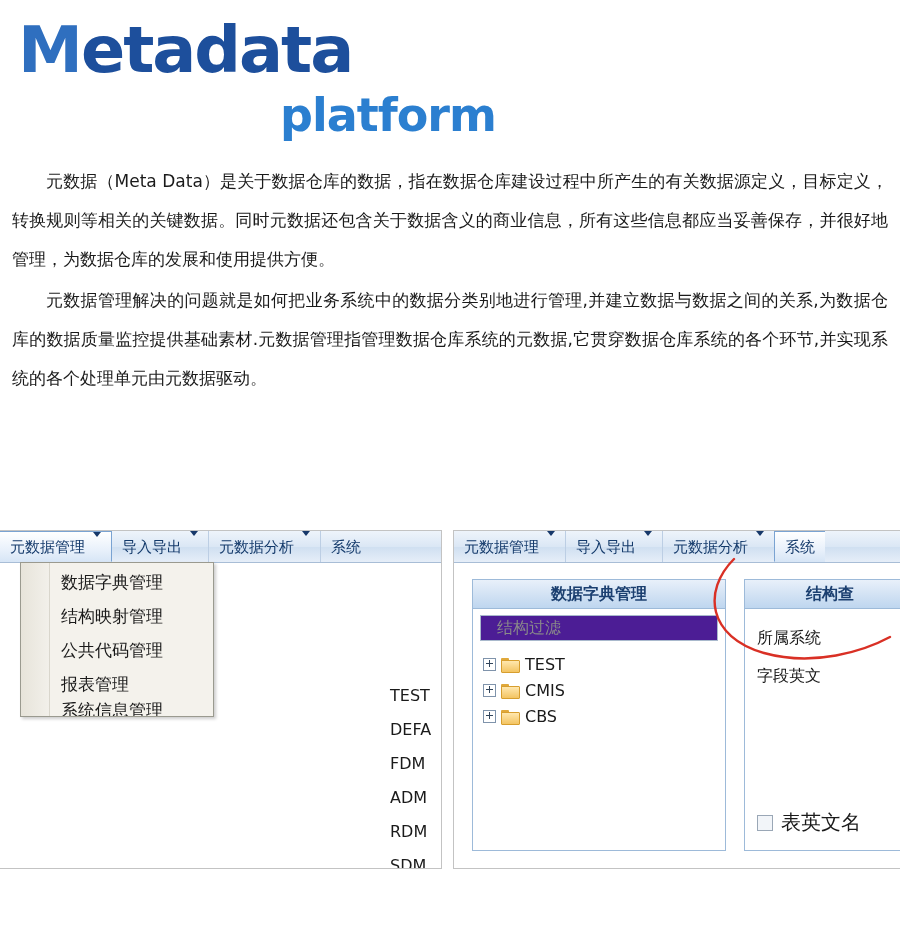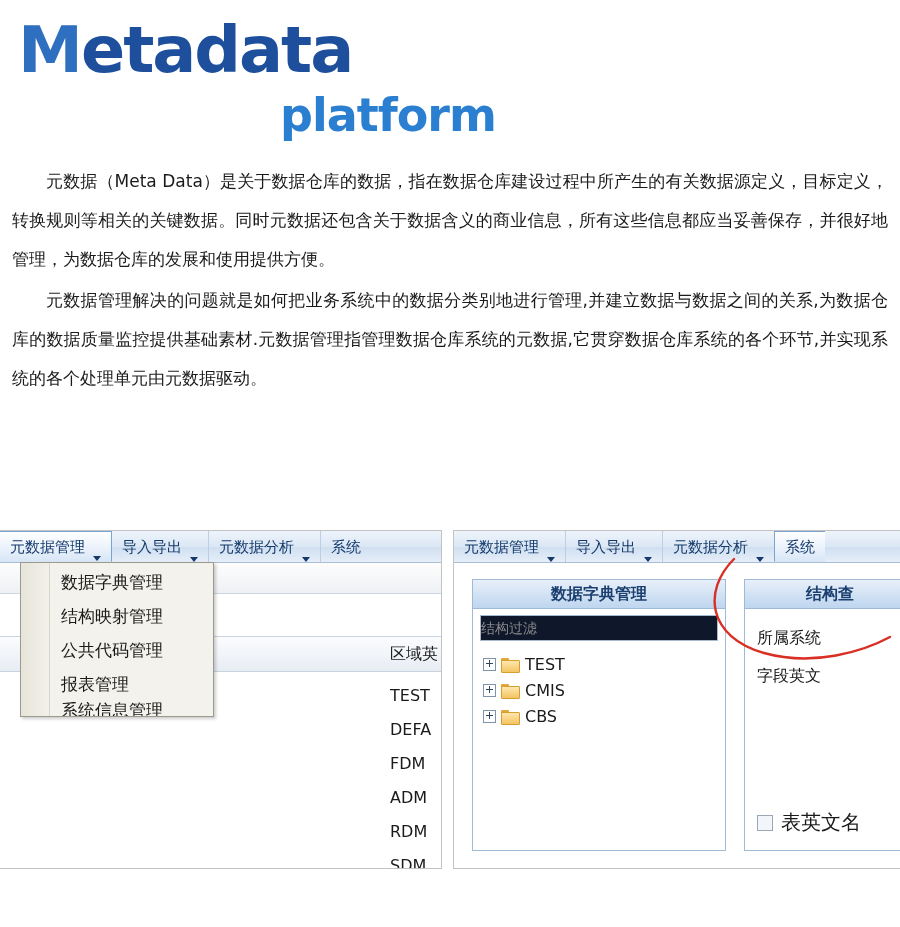--- a/index.html
+++ b/index.html
@@ -111,21 +111,21 @@
     color: #143a6b;
     position: relative;
   }
   .menubar .mi {
     padding: 0 10px;
     height: 31px;
     line-height: 31px;
     white-space: nowrap;
     border-right: 1px solid #bcceE4;
     display: flex;
-    align-items: flex-end;
+    align-items: flex-start;
     gap: 6px;
   }
   .menubar .mi.active {
     background: linear-gradient(to bottom, #ffffff 0%, #e9f1fb 60%, #d8e6f6 100%);
     border: 1px solid #7aa3d2;
     border-bottom-color: #d8e6f6;
     height: 29px;
     line-height: 29px;
     margin-left: -1px;
   }
@@ -242,24 +242,24 @@
     font-size: 16px;
     font-weight: bold;
     color: #1b3f70;
     white-space: nowrap;
   }
   .filter-input {
     margin: 6px 7px 0 7px;
     height: 24px;
     line-height: 24px;
     border: 1px solid #a9b9cc;
-    background: #0f172a;
+    background: #4c1d95;
     color: #8a8a8a;
-    font-size: 14px;
-    padding-left: 0;
+    font-size: 16px;
+    padding-left: 16px;
   }
   .tree {
     margin: 10px 0 0 10px;
   }
   .tree-node {
     display: flex;
     align-items: center;
     height: 26px;
     font-size: 16px;
     color: #1a1a1a;
@@ -342,26 +342,20 @@
 
 <div class="prose">
   <p class="para">元数据（Meta Data）是关于数据仓库的数据，指在数据仓库建设过程中所产生的有关数据源定义，目标定义，转换规则等相关的关键数据。同时元数据还包含关于数据含义的商业信息，所有这些信息都应当妥善保存，并很好地管理，为数据仓库的发展和使用提供方便。</p>
   <p class="para">元数据管理解决的问题就是如何把业务系统中的数据分类别地进行管理,并建立数据与数据之间的关系,为数据仓库的数据质量监控提供基础素材.元数据管理指管理数据仓库系统的元数据,它贯穿数据仓库系统的各个环节,并实现系统的各个处理单元由元数据驱动。</p>
 </div>
 
 <div class="shots">
 
   <div class="shot shot-left">
 
-    <div class="grid-area">
-      <div class="grid-toolbar"></div>
-      <div class="grid-header">
-        <div class="col" style="left:390px;">区域英</div>
-      </div>
-    </div>
 
     <div class="grid-rows">
       <div class="cell">TEST</div>
       <div class="cell">DEFA</div>
       <div class="cell">FDM</div>
       <div class="cell">ADM</div>
       <div class="cell">RDM</div>
       <div class="cell">SDM</div>
     </div>
 

